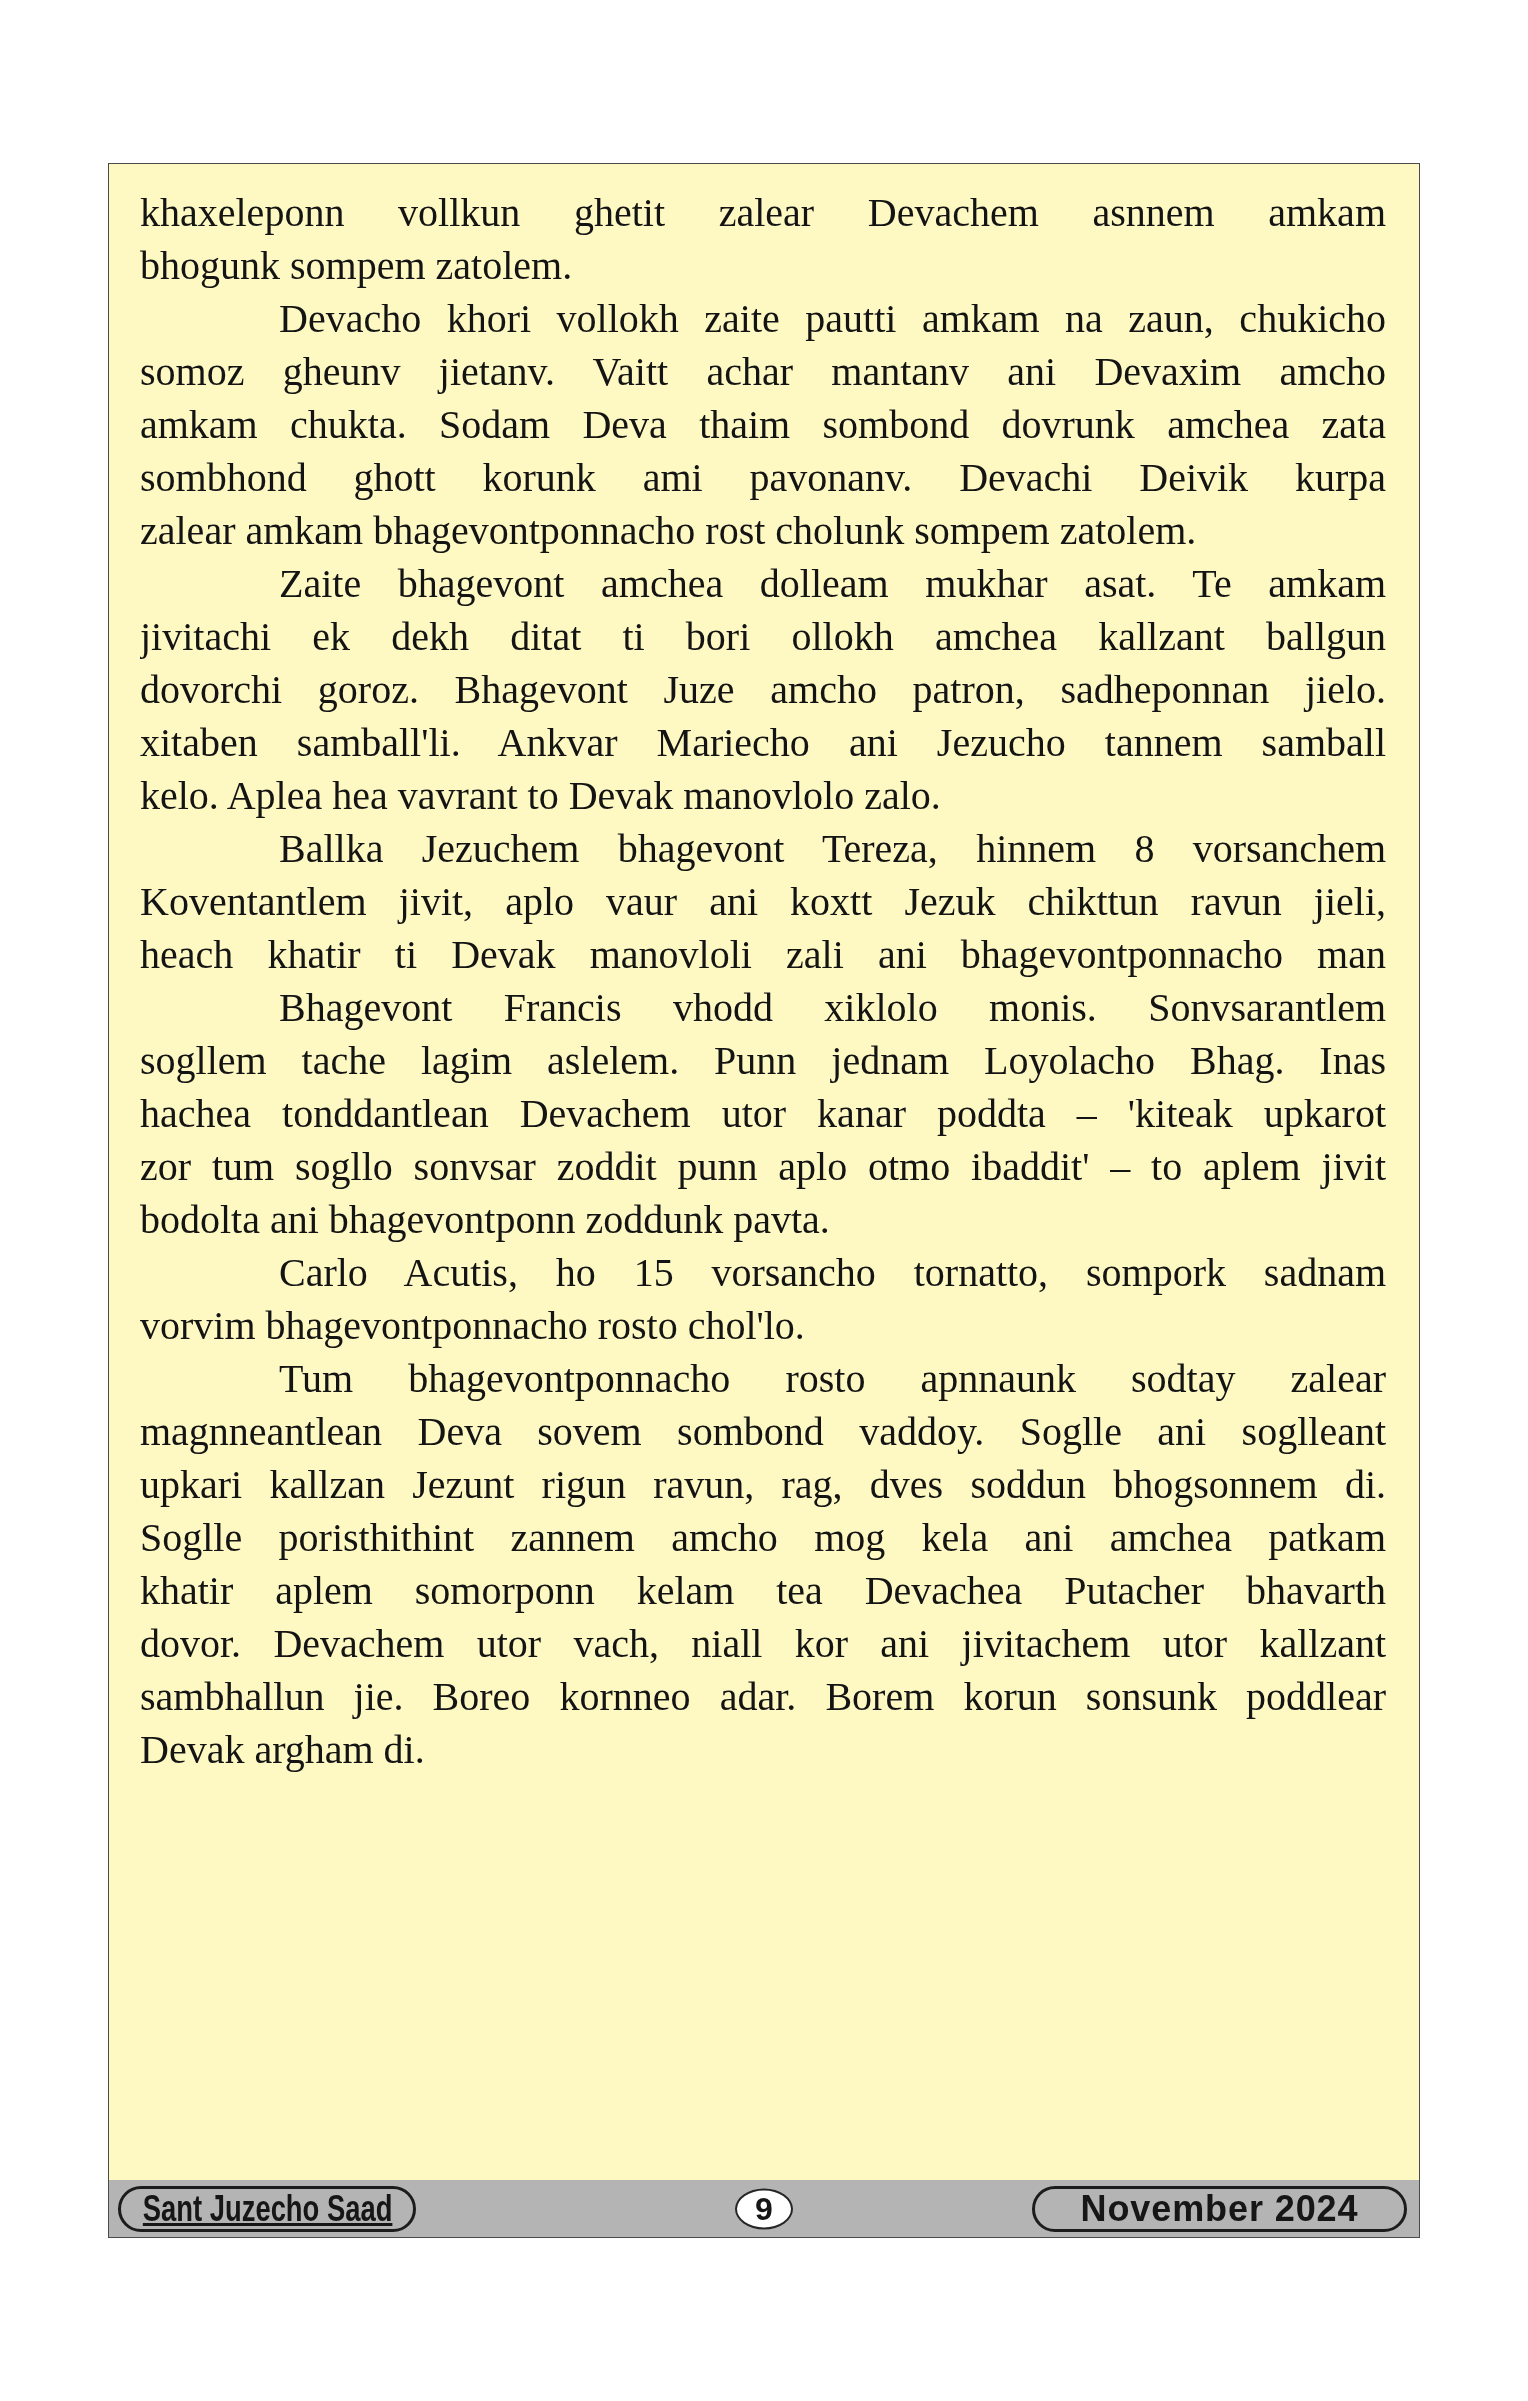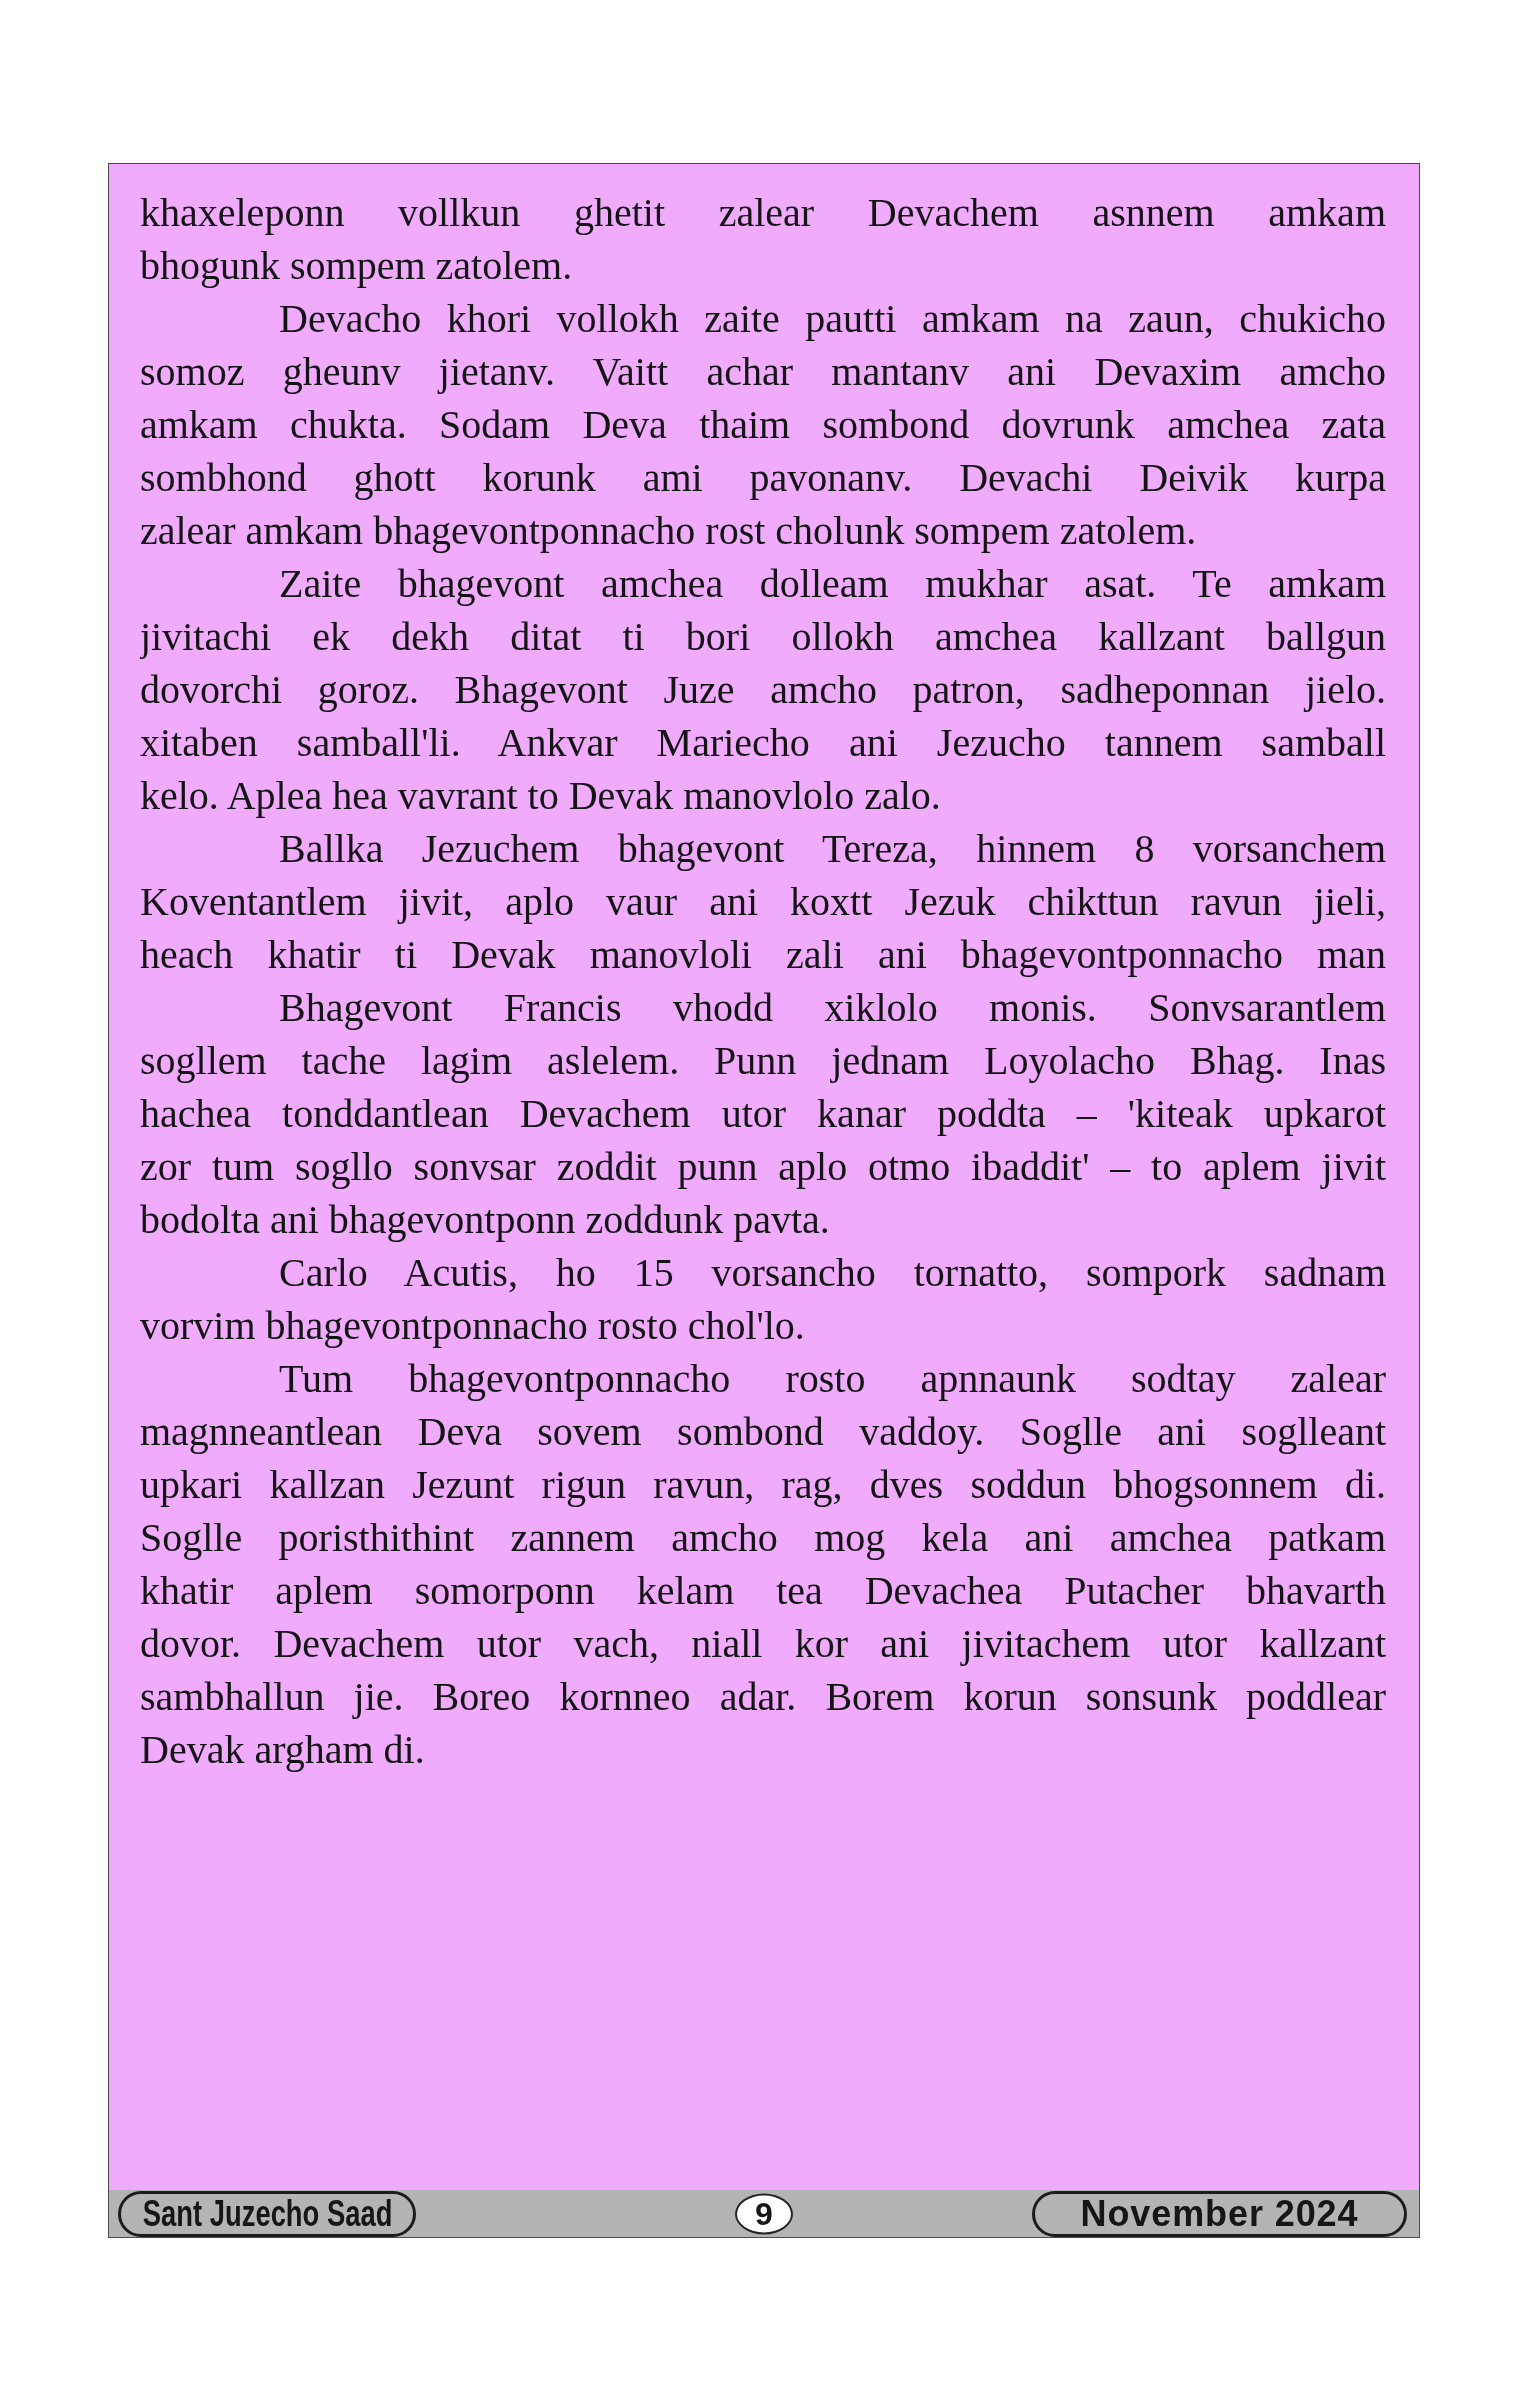--- a/index.html
+++ b/index.html
@@ -19,21 +19,21 @@
   }
   .content-box {
     position: absolute;
     left: 108px;
     top: 163px;
     width: 1312px;
     height: 2075px;
     border: 1.8px solid var(--box-border, #4b4b4b);
     display: flex;
     flex-direction: column;
-    background: #f0abfc;
+    background: #fef9c3;
   }
   .article {
     padding: 22px 33px 0 31px;
     font-size: 40px;
     color: var(--text, #141414);
   }
   .paragraph { }
   .paragraph:first-child { margin-top: 0; }
   .text-line {
     height: 53px;
@@ -44,27 +44,28 @@
     overflow: hidden;
     white-space: nowrap;
   }
   .text-line.first { padding-left: 139px; }
   .text-line.last {
     text-align: center;
     text-align-last: left;
   }
   .footer-bar {
     margin-top: auto;
-    height: 47px;
+    height: 57px;
     background: var(--footer-bar, #b4b4b4);
     position: relative;
     display: flex;
     align-items: center;
     font-family: "Liberation Sans", sans-serif;
     color: #161616;
+    text-decoration: underline;
   }
   .badge-pill {
     height: 46px;
     border: 3.7px solid var(--badge-outline, #1c1c1c);
     border-radius: 25px;
     display: flex;
     align-items: center;
     justify-content: center;
     font-weight: bold;
   }

